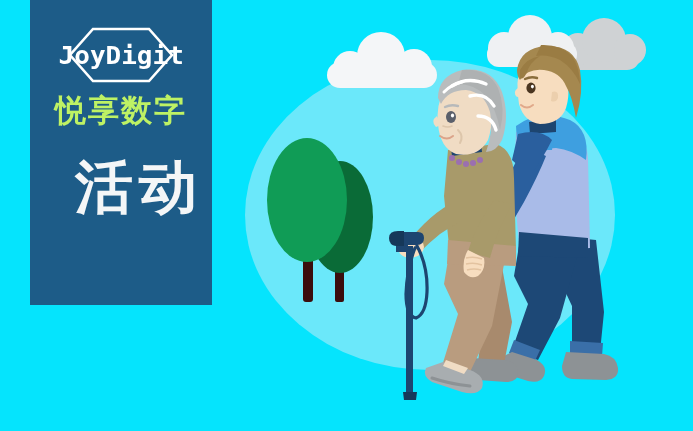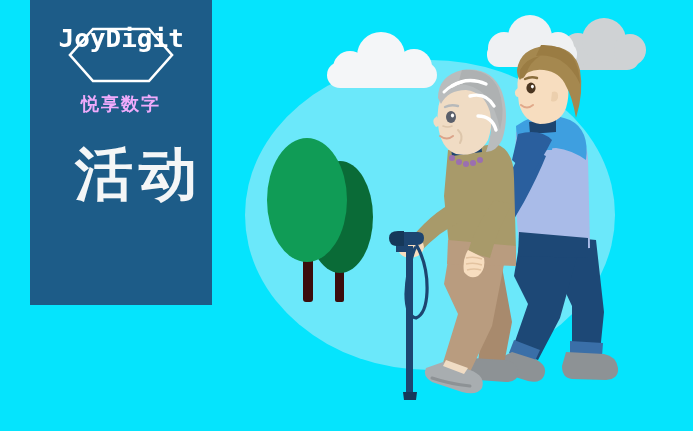--- a/index.html
+++ b/index.html
@@ -19,38 +19,38 @@
     left:30px;top:0;width:182px;height:305px;
     background:#1d5c88;
     box-sizing:border-box;
     display:flex;flex-direction:column;align-items:center;
     z-index:5;
   }
   #logo-wrap{
     position:relative;
     margin-top:26px;
     width:136px;height:58px;
-    display:flex;align-items:flex-start;justify-content:center;
+    display:flex;align-items:center;justify-content:center;
   }
   #logo-hex{position:absolute;left:0;top:0;width:136px;height:58px;}
   #logo-text{
     position:relative;
     color:#ffffff;
     font-family:"DejaVu Sans Mono",monospace;
     font-size:25px;
     font-weight:bold;
     letter-spacing:0px;
     line-height:1;
     white-space:nowrap;
     transform:scaleX(1.04);
   }
   #brand-cn{
     margin-top:11px;
-    color:#f0abfc;
-    font-size:18px;
+    color:#bef264;
+    font-size:31px;
     font-weight:bold;
     letter-spacing:2px;
     line-height:1;
   }
   #headline{
     margin-top:30px;
     display:flex;flex-direction:column;align-items:center;
     color:#f4f6f7;
     font-size:58px;
     font-weight:bold;

